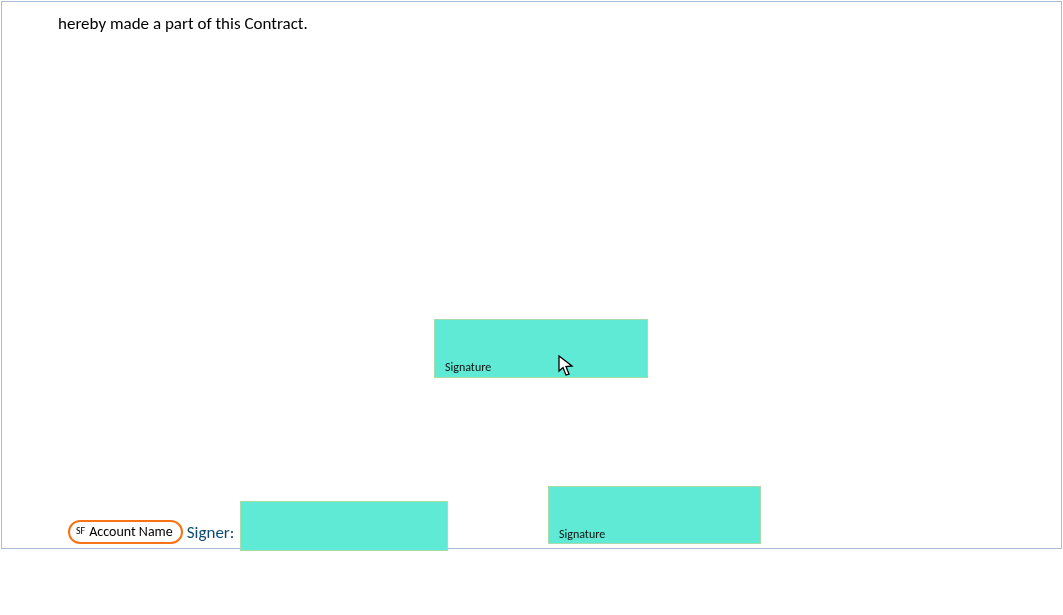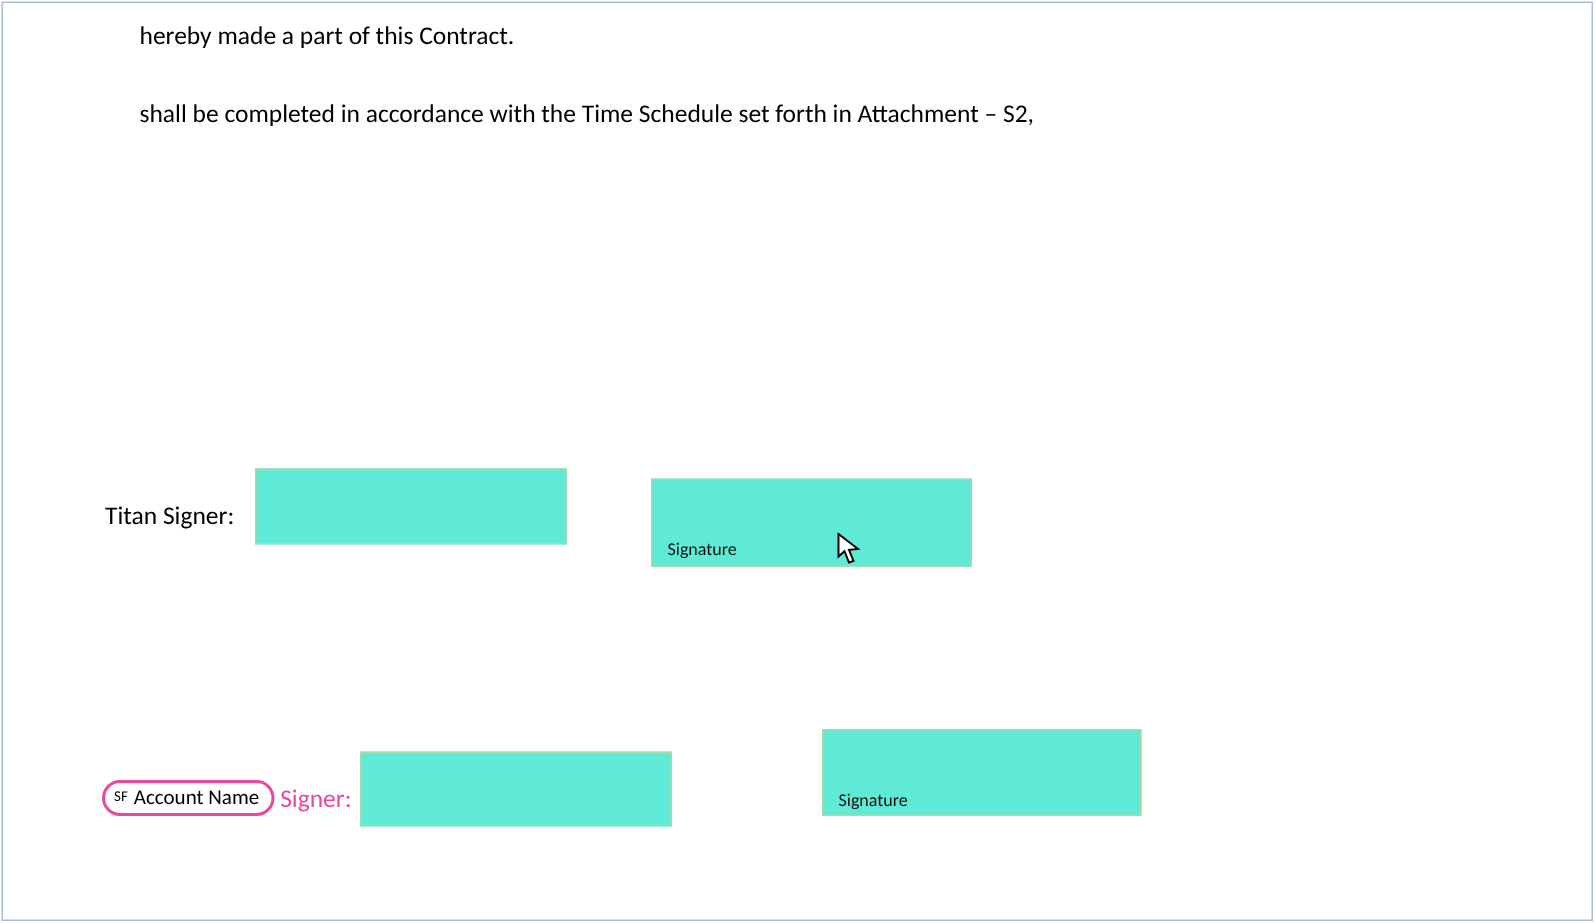--- a/index.html
+++ b/index.html
@@ -12,23 +12,23 @@
       background: #fff;
       width: 1063px;
       height: 615px;
       position: relative;
     }
     .page-frame {
       position: absolute;
       top: 1px;
       left: 1px;
       width: 1061px;
-      height: 613px;
+      height: 548px;
       border: 1px solid #a9bdd4;
-      padding: 10px 91px;
+      padding: 10px 56px;
       background: #fff;
     }
     .body-text {
       font-size: 17px;
       color: #000;
       line-height: 1.4;
       margin-bottom: 28px;
     }
     .signer-row-1 {
       position: absolute;
@@ -75,21 +75,21 @@
     .signer-row-2 {
       position: absolute;
       top: 511px;
       left: 66px;
       display: flex;
       align-items: center;
     }
     .sf-lozenge {
       display: inline-flex;
       align-items: center;
-      border: 2px solid #ec4899;
+      border: 2px solid #f97316;
       border-radius: 14px;
       padding: 2px 8px 2px 6px;
       font-size: 14px;
       color: #000;
       background: #fff;
       line-height: 1.1;
       position: relative;
     }
     .sf-lozenge .sf-badge {
       font-size: 10px;
@@ -98,21 +98,21 @@
       margin-right: 4px;
       line-height: 1;
       align-self: flex-start;
       padding-top: 2px;
     }
     .sf-lozenge-inner {
       display: inline-block;
     }
     .signer-suffix {
       font-size: 17px;
-      color: #ec4899;
+      color: #0c4a6e;
       margin-left: 4px;
       margin-right: 6px;
     }
     .name-field-2 {
       width: 208px;
       height: 50px;
       margin-top: -12px;
     }
     .sig-field-2 {
       position: absolute;
@@ -122,26 +122,21 @@
       height: 58px;
       padding: 36px 0 0 10px;
     }
   </style>
 </head>
 <body>
 
 <div class="page-frame">
 
   <p class="body-text">hereby made a part of this Contract.</p>
-  <p class="body-text">shall be completed in accordance with the Time Schedule set forth in Attachment – S2,</p>
 
-  <div class="signer-row-1">
-    <span class="signer-label">Titan Signer:</span>
-    <div class="light-green-box name-field-1"></div>
-  </div>
 
   <div class="light-green-box sig-field-1">
     <span class="sig-label">Signature</span>
   </div>
 
   <svg class="cursor-arrow" viewBox="0 0 18 22">
     <path d="M1 1 L1 16 L5 12.5 L8 20 L11 19 L8 11.5 L14 11 Z" fill="#fff" stroke="#000" stroke-width="1.3"></path>
   </svg>
 
   <div class="signer-row-2">

